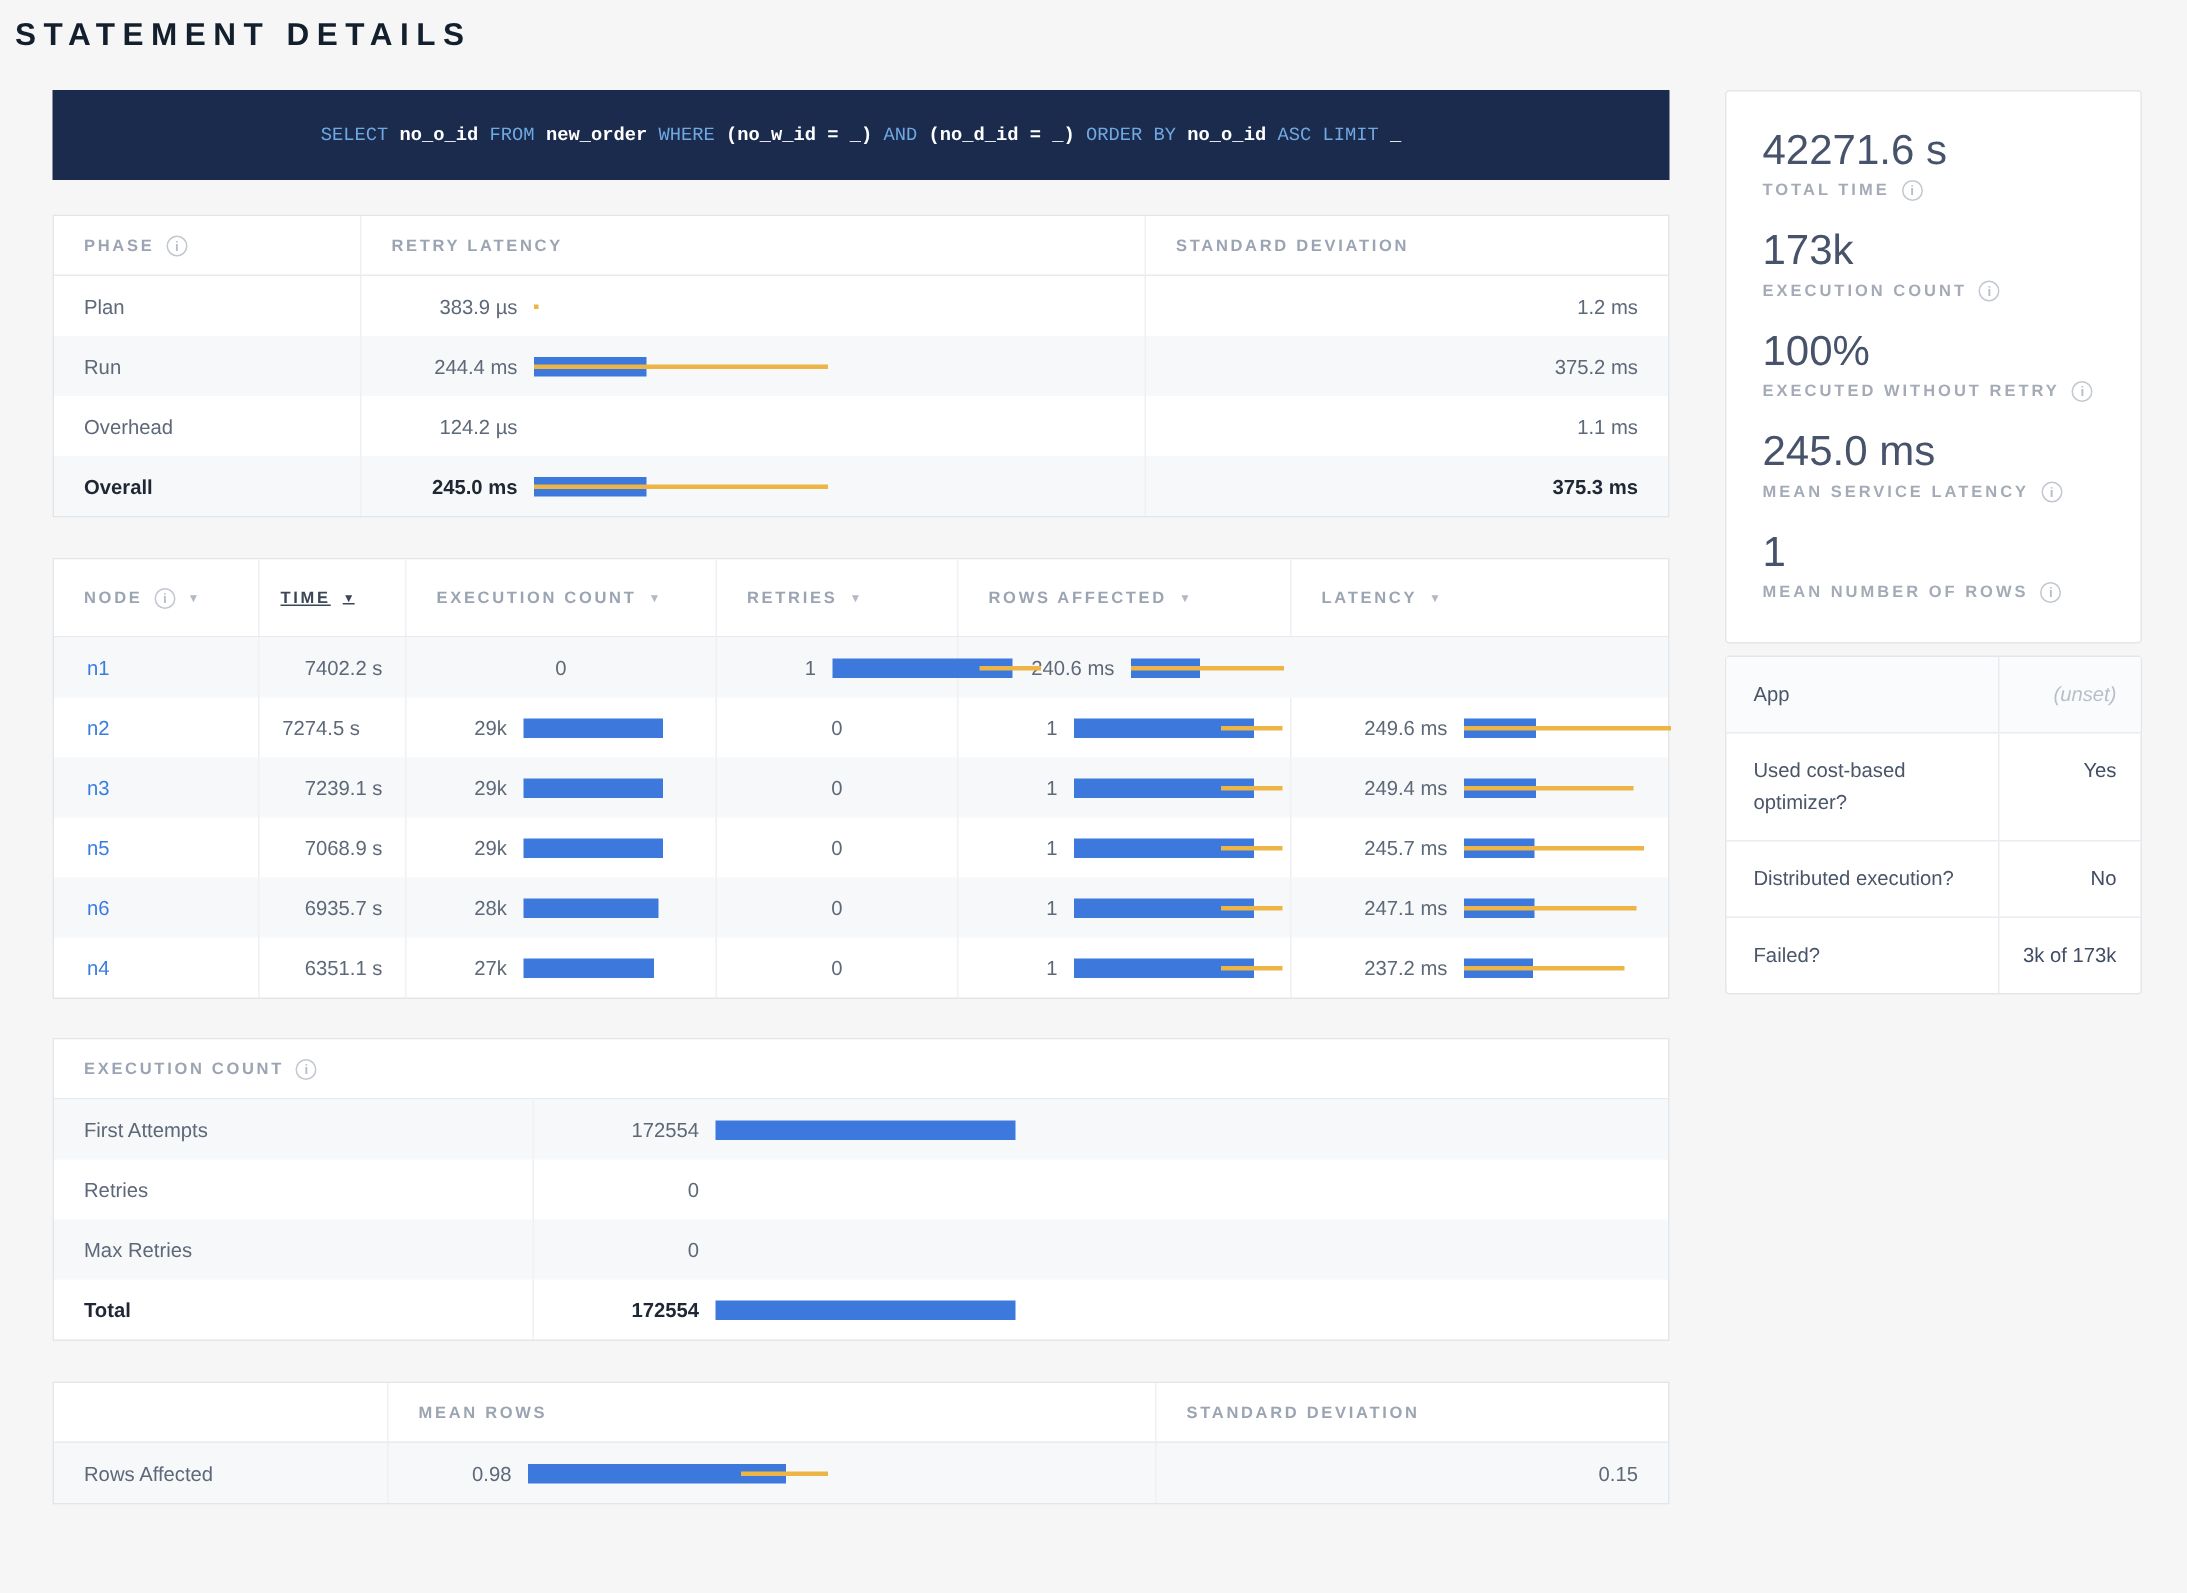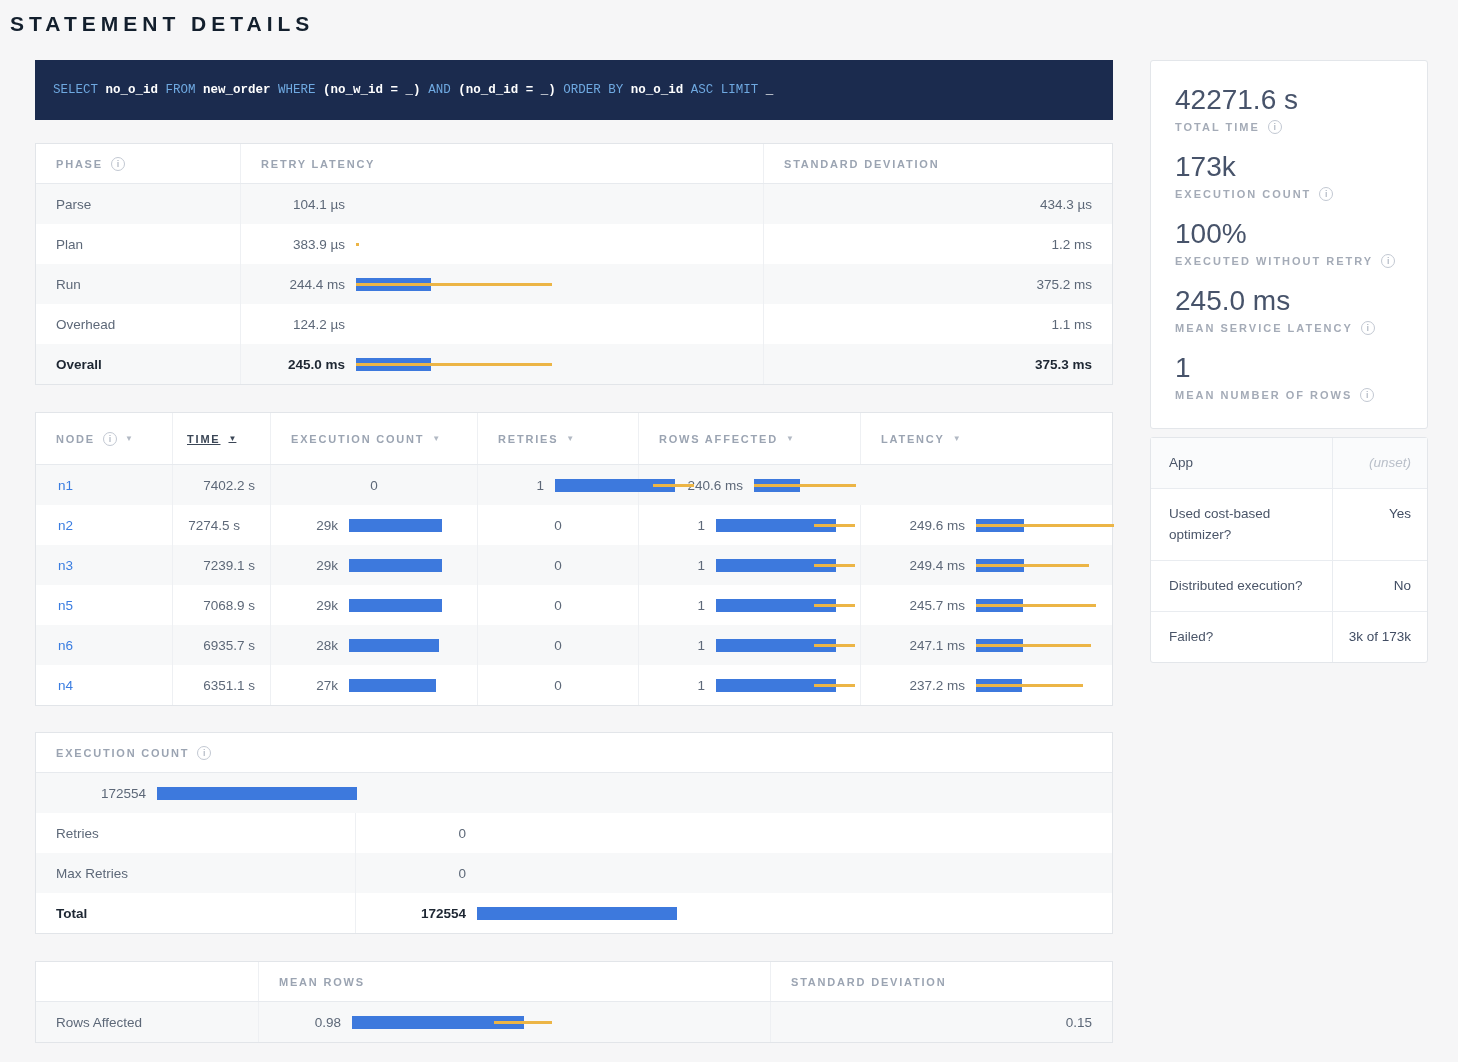--- a/index.html
+++ b/index.html
@@ -8,21 +8,21 @@
 
   .page-title { font-size:21px; font-weight:bold; letter-spacing:5px; color:#131f2d;
                 margin:12px 0 24px 10px; }
 
   .content { display:flex; align-items:flex-start; padding-left:35px; }
   .main-col { width:1078px; flex:none; }
   .side-col { width:278px; flex:none; margin-left:37px; }
 
   
   .sql-box { height:60px; background:#1b2b4e; display:flex; align-items:center;
-             padding:0 18px; margin-bottom:23px; }
+             padding:0 18px; margin-bottom:23px;justify-content:center; }
   .sql-box code { font-family:"Liberation Mono","DejaVu Sans Mono",monospace;
                   font-size:12.5px; white-space:pre; color:#ffffff; }
   .tok-kw { color:#6fa9e1; }
   .tok-id { color:#ffffff; font-weight:bold; }
   .tok-pl { color:#ffffff; font-weight:bold; }
 
   
   .tbl { background:#ffffff; border:1px solid #e2e5e9; }
   .grid { display:grid; align-items:stretch; }
   .g-phase { grid-template-columns:205px 523px 348px; }
@@ -107,31 +107,20 @@
             <span class="info-i">i</span>
           </div>
           <div class="hcell">
             <span>RETRY LATENCY</span>
           </div>
           <div class="hcell">
             <span>STANDARD DEVIATION</span>
           </div>
         </div>
 
-        <div class="grid g-phase drow alt">
-          <div class="cell">Parse</div>
-          <div class="cell">
-            <span class="val" style="width:84px">104.1 µs</span>
-            <span class="bar-wrap w200">
-              
-              
-            </span>
-          </div>
-          <div class="cell right">434.3 µs</div>
-        </div>
         <div class="grid g-phase drow">
           <div class="cell">Plan</div>
           <div class="cell">
             <span class="val" style="width:84px">383.9 µs</span>
             <span class="bar-wrap w200">
 
               <span class="bar-yellow" style="width: 3px;"></span>
             </span>
           </div>
           <div class="cell right">1.2 ms</div>
@@ -362,20 +351,21 @@
           </div>
         </div>
       </section>
 
       <section class="tbl mb27">
         <div class="sec-title">
           <span>EXECUTION COUNT</span>
           <span class="info-i">i</span>
         </div>
         <div class="grid g-exec drow alt">
+          <div class="cell">First Attempts</div>
           <div class="cell">
             <span class="val" style="width:90px">172554</span>
             <span class="bar-wrap w210">
               <span class="bar-blue" style="width: 200px;"></span>
             </span>
           </div>
         </div>
         <div class="grid g-exec drow">
           <div class="cell">Retries</div>
           <div class="cell">

